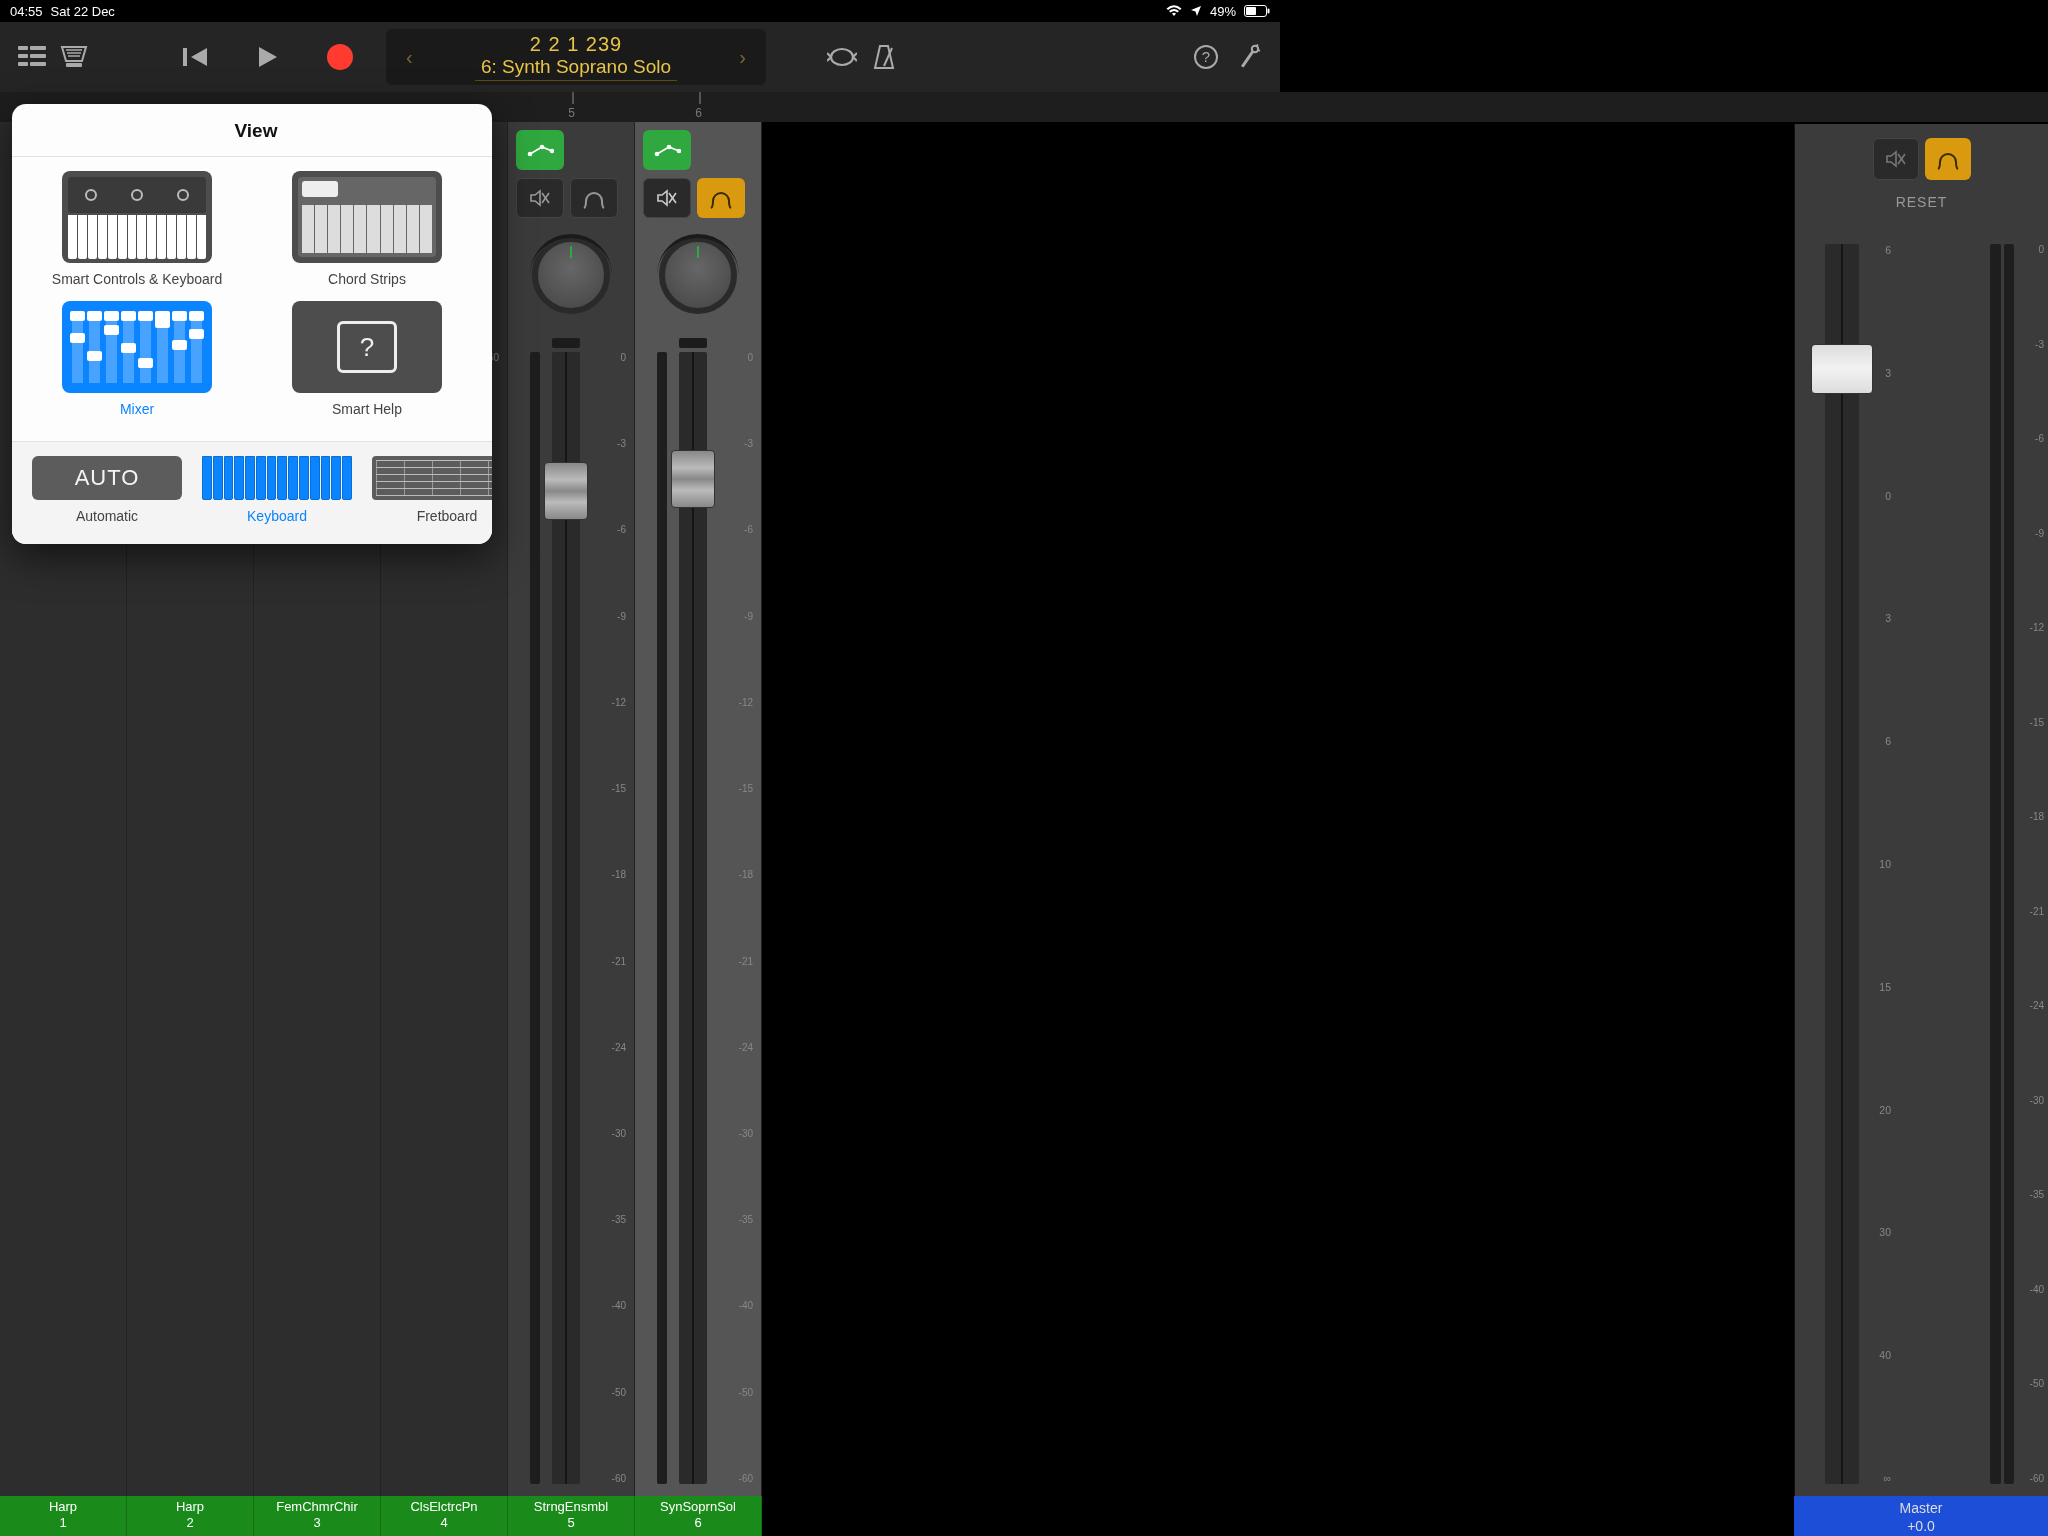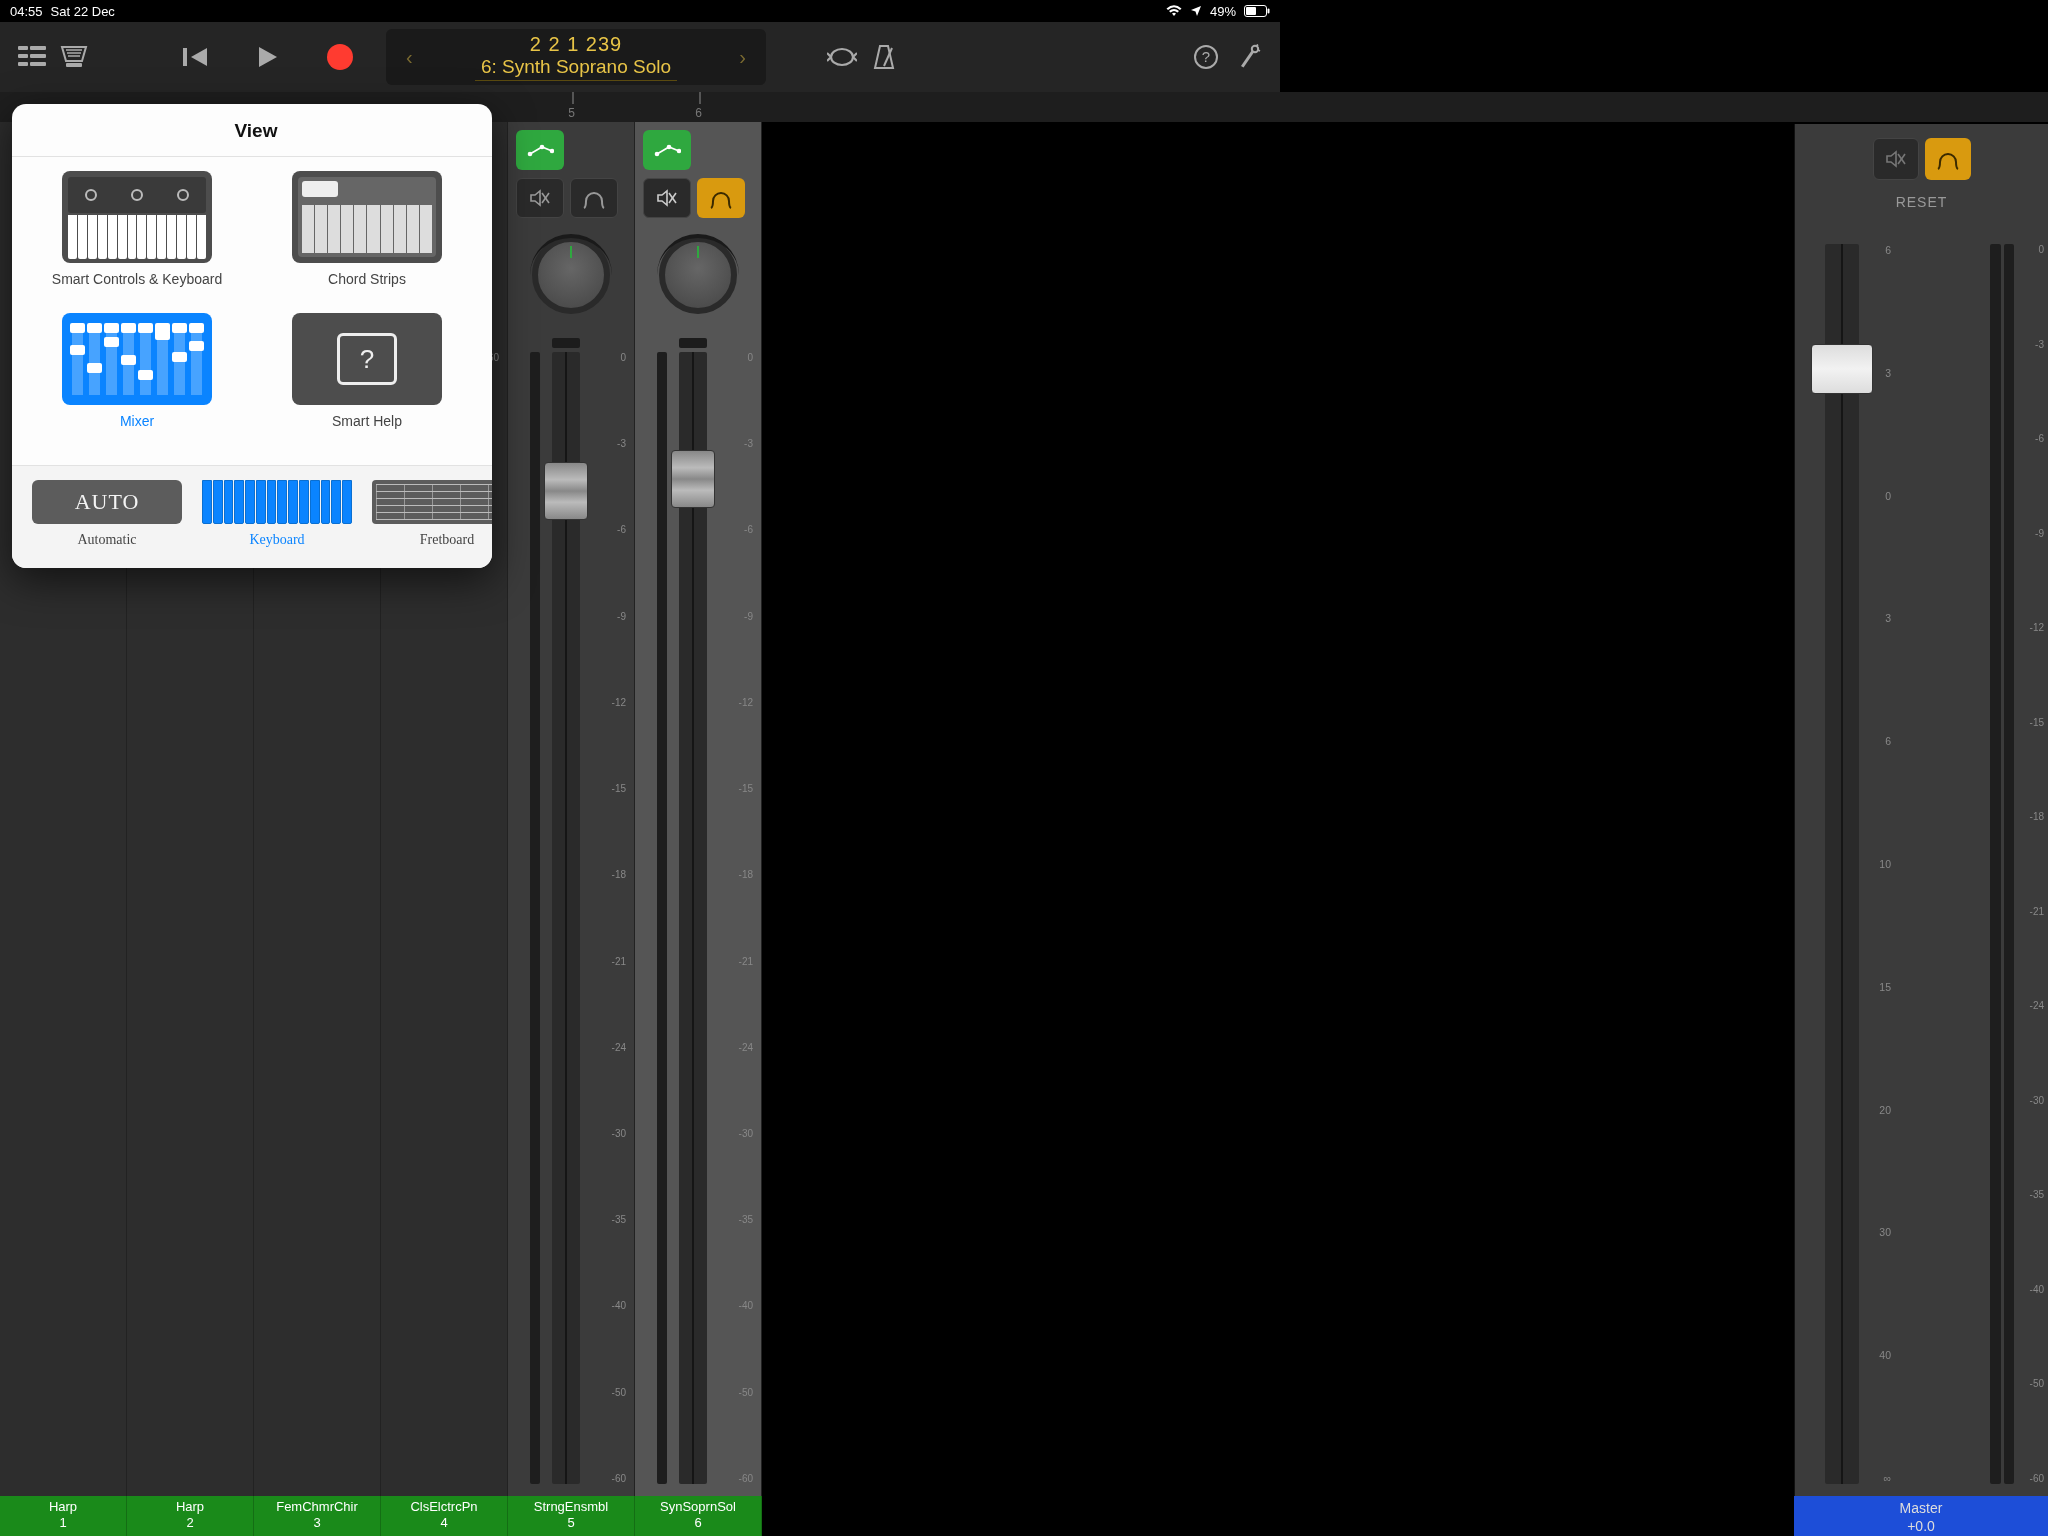--- a/index.html
+++ b/index.html
@@ -68,27 +68,27 @@
   .bottom { position:absolute; left:0; right:0; bottom:0; height:40px; background:#1a8a1a; display:flex; }
   .bot-cell { width:127px; height:40px; color:#fff; text-align:center; font-size:13px; padding-top:3px; line-height:1.25; border-right:1px solid rgba(0,0,0,.2);}
   .bot-cell.dark { background:#000; border:none; flex:1;}
   .bot-master { width:254px; background:#1d4ed8; color:#ddd; text-align:center; font-size:14px; padding-top:3px; line-height:1.3;}
 
   
   .popover { position:absolute; left:12px; top:104px; width:480px; background:#fdfdfd; border-radius:14px; box-shadow:0 12px 40px rgba(0,0,0,.6); z-index:50; overflow:hidden;}
   .popover::before { content:''; position:absolute; left:24px; top:-10px; width:20px; height:20px; background:#fdfdfd; transform:rotate(45deg);}
   .pop-title { text-align:center; font-size:19px; font-weight:600; color:#111; padding:16px 0 14px 8px; }
   .pop-sep { height:1px; background:#e2e2e2; }
-  .pop-grid { display:grid; grid-template-columns:1fr 1fr; padding:14px 20px 10px 20px; gap:26px 20px;}
+  .pop-grid { display:grid; grid-template-columns:1fr 1fr; padding:14px 20px 10px 20px; gap:14px 20px;}
   .pop-item { display:flex; flex-direction:column; align-items:center; cursor:pointer;}
   .pop-icon { width:150px; height:92px; border-radius:8px; background:#4d4d4d; display:flex; align-items:center; justify-content:center; position:relative; overflow:hidden;}
   .pop-icon.sel { background:#0a84ff; }
   .pop-label { font-size:14px; color:#444; margin-top:8px;}
   .pop-label.sel { color:#0a84ff; font-weight:500;}
-  .pop-grid2 { display:grid; grid-template-columns:1fr 1fr 1fr 1fr; padding:14px 20px 20px 20px; gap:14px 20px; background:#f4f4f4;font-family:Liberation Serif, serif;}
+  .pop-grid2 { display:grid; grid-template-columns:1fr 1fr 1fr 1fr; padding:14px 20px 20px 20px; gap:14px 20px; background:#f4f4f4;}
 
   .keys-white { position:absolute; bottom:4px; left:6px; right:6px; height:44px; display:flex; gap:1px;}
   .keys-white span { flex:1; background:#fff; border-radius:0 0 2px 2px;}
   .keys-top { position:absolute; left:6px; right:6px; top:6px; height:36px; background:#3a3a3a; border-radius:3px; display:flex; align-items:center; justify-content:space-around;}
   .keys-top .dot { width:12px; height:12px; border:2px solid #bbb; border-radius:50%;}
 
   .mixer-icon { position:absolute; inset:10px; display:flex; gap:6px; align-items:flex-end;}
   .mixer-icon span { flex:1; background:rgba(255,255,255,.25); position:relative; height:100%;}
   .mixer-icon span::after{content:''; position:absolute; left:-2px; right:-2px; height:10px; background:#fff; border-radius:2px;}
 

